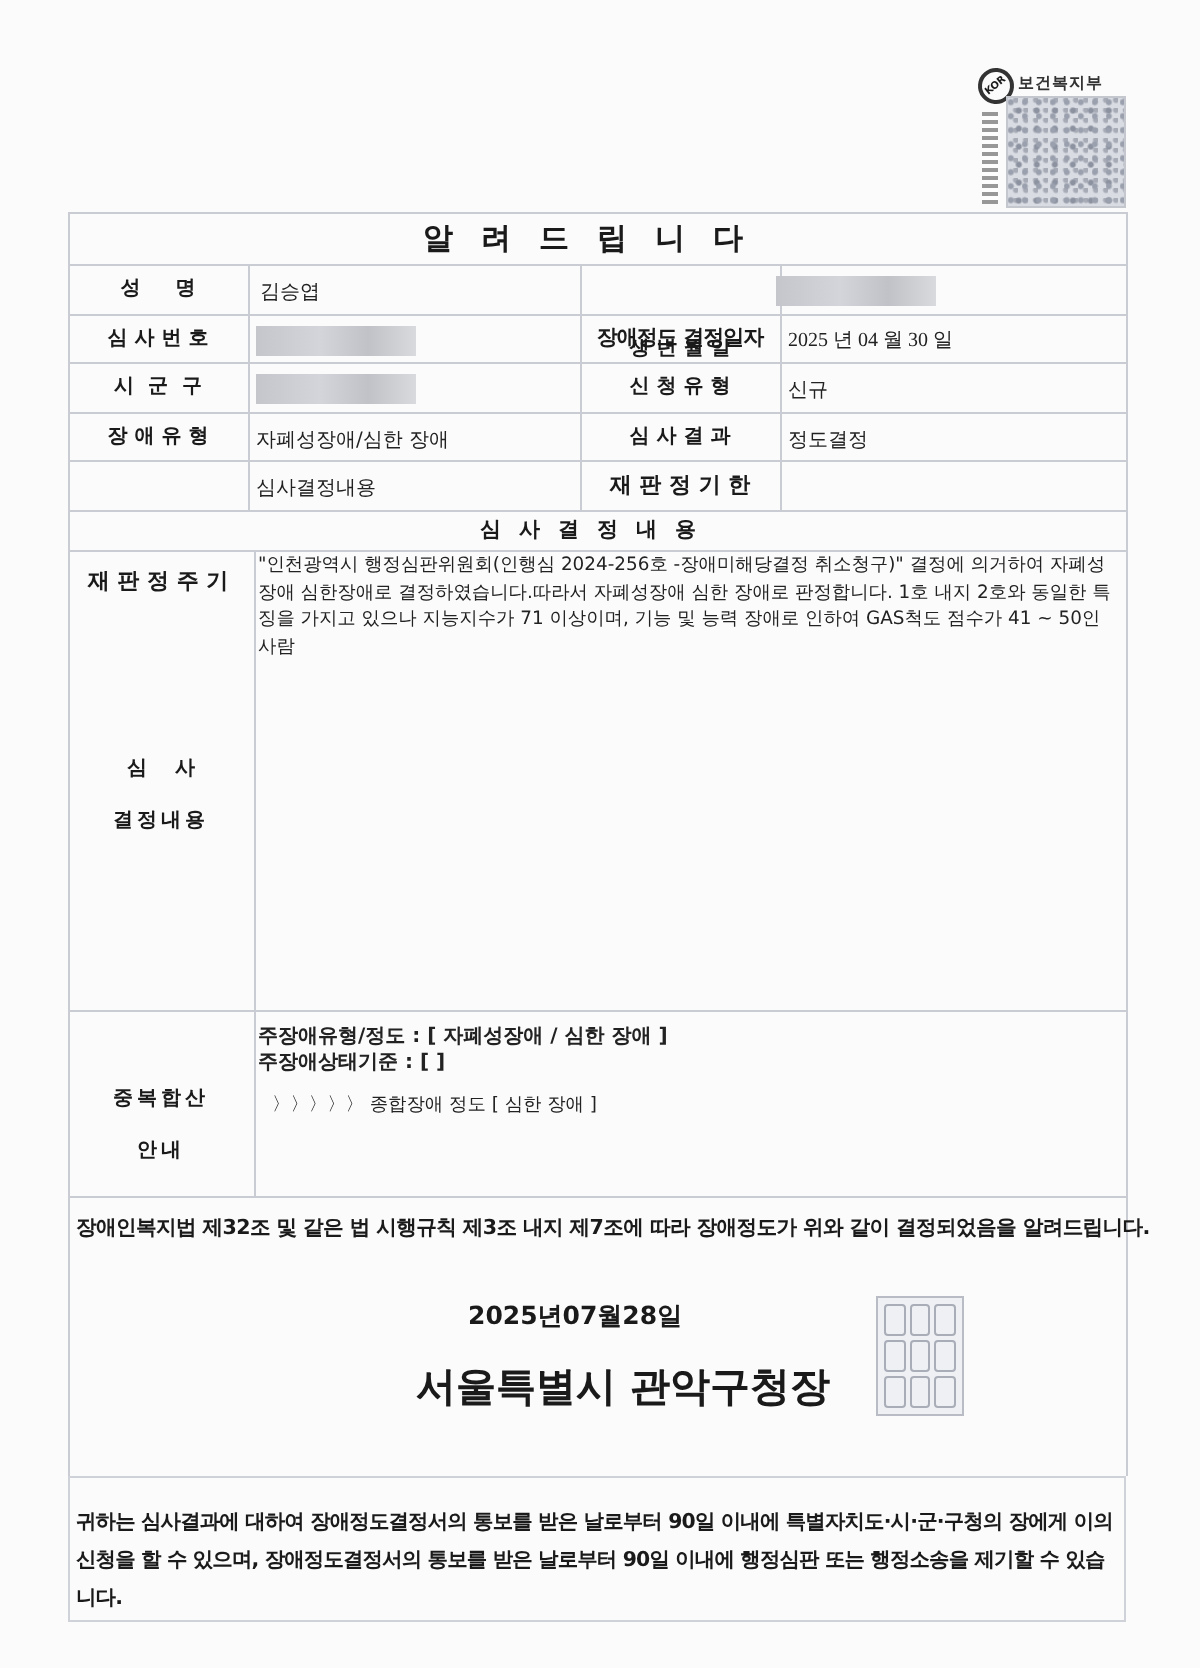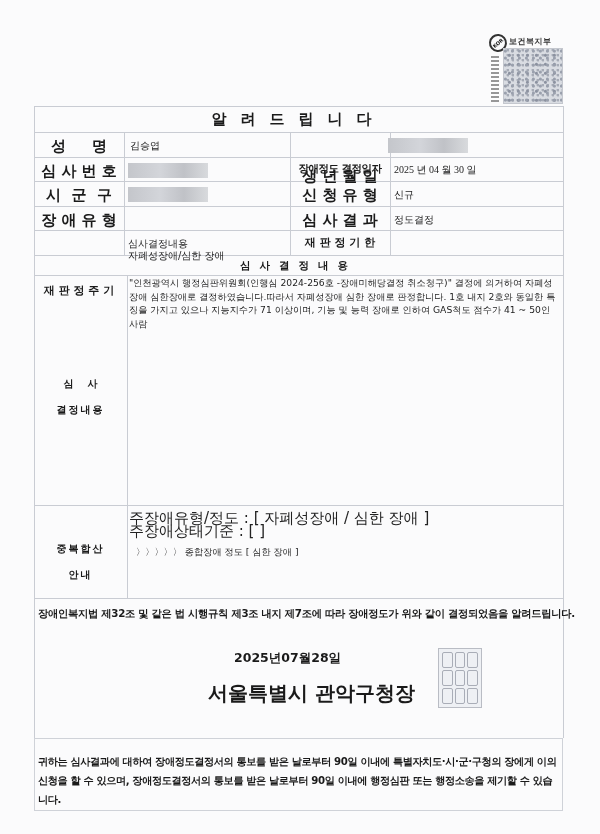--- a/index.html
+++ b/index.html
@@ -24,29 +24,29 @@
       radial-gradient(circle at 60% 70%, #8c92a0 1px, transparent 2px),
       radial-gradient(circle at 80% 20%, #a6abb6 1px, transparent 2px),
       #d9dce2;
     background-size: 7px 7px, 9px 9px, 5px 5px, auto;
     border: 1px solid #c4c7ce;
   }
 
   
   .doc-title { left: 34px; top: 106px; width: 529px; height: 26px; text-align: center; font-size: 15px; font-weight: bold; line-height: 26px; letter-spacing: 14px; }
 
-  .cell-label { position: absolute; font-size: 15px; font-weight: bold; text-align: center; white-space: pre; }
+  .cell-label { position: absolute; font-size: 10px; font-weight: bold; text-align: center; white-space: pre; }
   .cell-value { position: absolute; font-size: 10px; color: #222; white-space: nowrap; }
   .redact { position: absolute; height: 15px; background: linear-gradient(90deg, #c4c6cb 0%, #d3d5da 40%, #c0c2c7 70%, #d8dadd 100%); }
 
   .section-header { left: 34px; top: 255px; width: 529px; height: 20px; text-align: center; font-size: 10.5px; font-weight: bold; line-height: 20px; letter-spacing: 9px; }
   .content-text { left: 129px; top: 276px; width: 430px; font-size: 9.2px; line-height: 13.5px; color: #222; }
   .side-label { position: absolute; font-size: 10px; font-weight: bold; text-align: center; }
 
-  .dup-lines { left: 129px; top: 512px; width: 430px; font-size: 15px; line-height: 13px; color: #222; }
+  .dup-lines { left: 129px; top: 512px; width: 430px; font-size: 10px; line-height: 13px; color: #222; font-weight: bold; }
   .dup-total { left: 136px; top: 546px; font-size: 9.2px; color: #222; white-space: nowrap; }
 
   .legal-notice { left: 38px; top: 607px; width: 525px; font-size: 10.3px; font-weight: bold; white-space: nowrap; letter-spacing: -0.3px; }
   .issue-date { left: 234px; top: 650px; font-size: 12.5px; font-weight: bold; white-space: nowrap; }
   .issuer { left: 208px; top: 680px; font-size: 20px; font-weight: bold; white-space: nowrap; }
   .seal { left: 438px; top: 648px; width: 44px; height: 60px; border: 1px solid #b9bcc4; background: #eef0f4; padding: 3px; }
   .seal-grid { width: 100%; height: 100%; display: grid; grid-template-columns: repeat(3, 1fr); grid-template-rows: repeat(3, 1fr); gap: 2px; }
   .seal-grid span { border: 1px solid #a9adb7; border-radius: 2px; }
 
   .appeal-box { left: 34px; top: 738px; width: 529px; height: 73px; border: 1px solid #cfd2d8; }
@@ -95,21 +95,21 @@
   <div class="redact" style="left:128px;top:163px;width:80px;"></div>
   <div class="cell-label" style="left:290px;top:162px;width:100px;font-size:10.5px;letter-spacing:-0.5px;">장애정도 결정일자</div>
   <div class="cell-value" style="left:394px;top:163px;font-family:Liberation Serif, serif;">2025 년 04 월 30 일</div>
 
   <div class="cell-label" style="left:34px;top:186px;width:90px;">시  군  구</div>
   <div class="redact" style="left:128px;top:187px;width:80px;"></div>
   <div class="cell-label" style="left:290px;top:186px;width:100px;">신 청 유 형</div>
   <div class="cell-value" style="left:394px;top:188px;">신규</div>
 
   <div class="cell-label" style="left:34px;top:211px;width:90px;">장 애 유 형</div>
-  <div class="cell-value" style="left:128px;top:213px;margin-top:36px;">자폐성장애/심한 장애</div>
+  <div class="cell-value" style="left:128px;top:213px;">자폐성장애/심한 장애</div>
   <div class="cell-label" style="left:290px;top:211px;width:100px;">심 사 결 과</div>
   <div class="cell-value" style="left:394px;top:213px;">정도결정</div>
 
   <div class="cell-label" style="left:34px;top:235px;width:90px;font-size:11px;margin-top:48px;">재 판 정 주 기</div>
   <div class="cell-value" style="left:128px;top:237px;">심사결정내용</div>
   <div class="cell-label" style="left:290px;top:235px;width:100px;font-size:11px;">재 판 정 기 한</div>
   <div class="cell-value" style="left:394px;top:237px;"></div>
 </div>
 
 <div class="abs section-header">심사결정내용</div>

